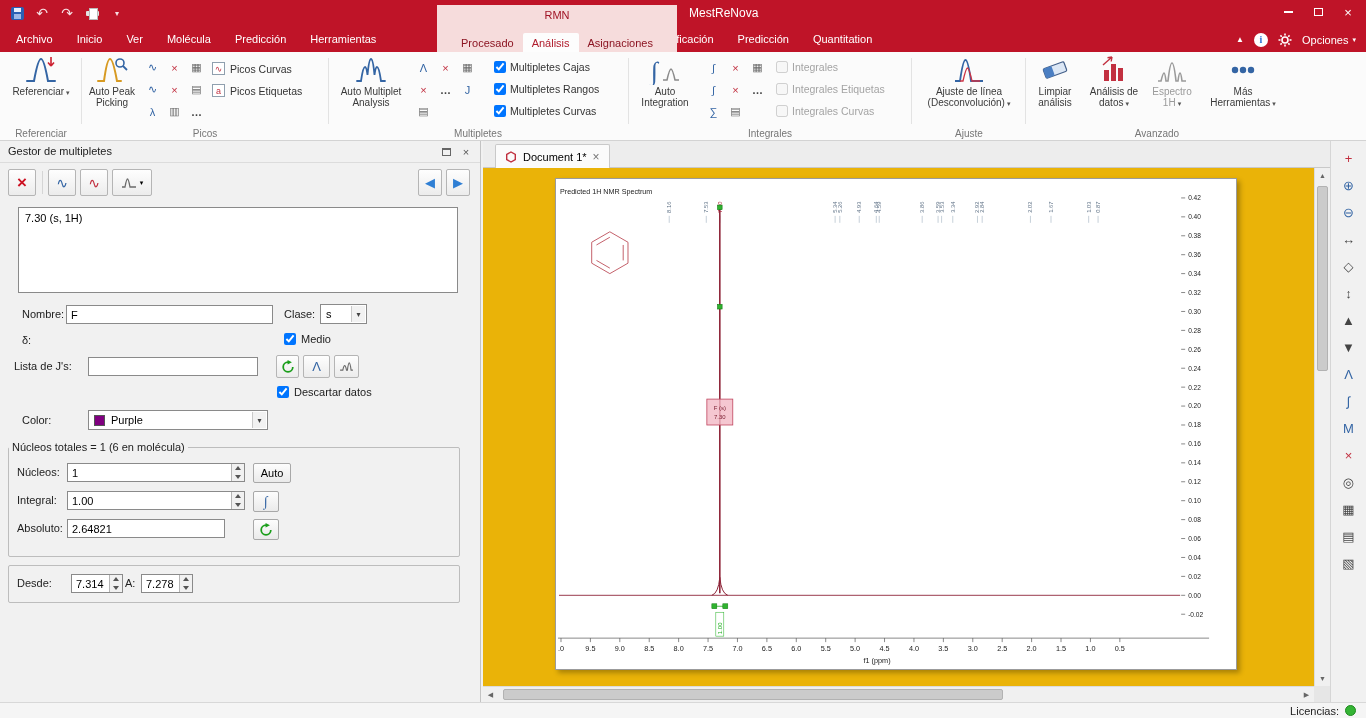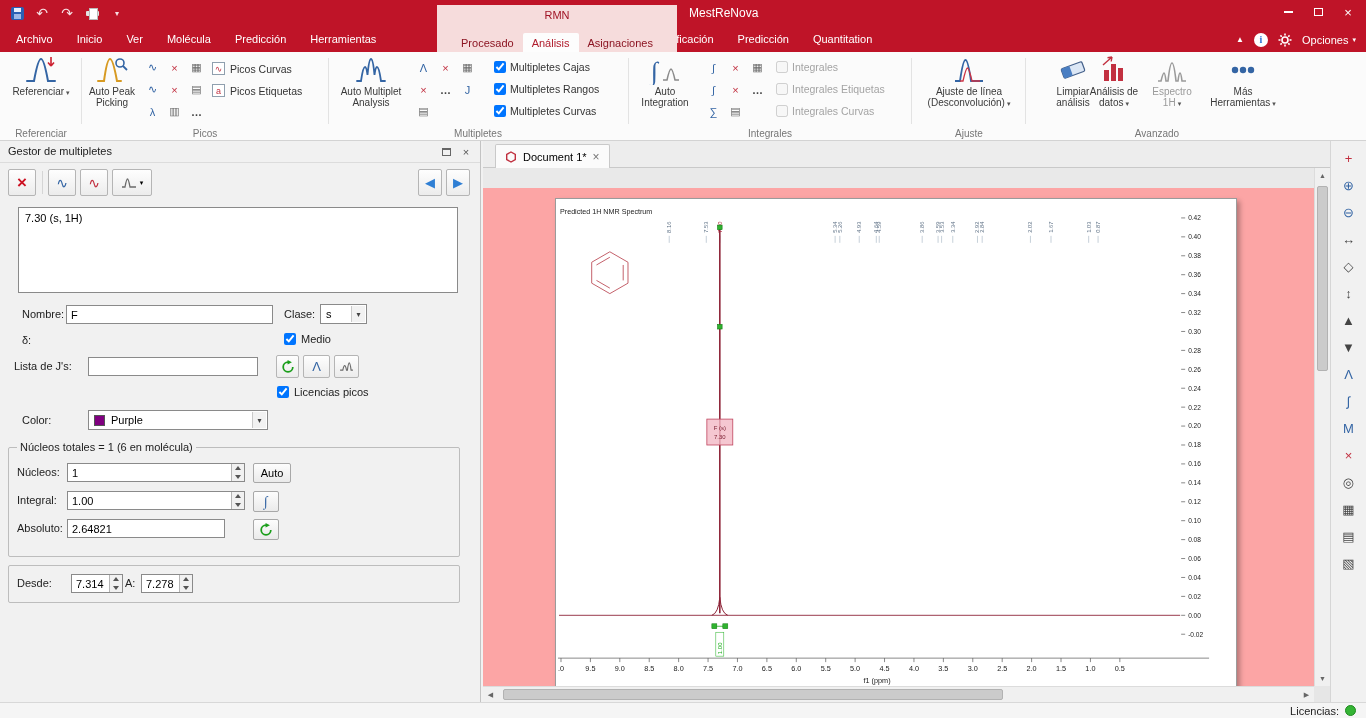--- a/index.html
+++ b/index.html
@@ -79,29 +79,29 @@
   .sparr{position:absolute;right:1px;top:1px;bottom:1px;width:13px;background:#f1f1f1;border-left:1px solid #b5b5b5;display:flex;flex-direction:column;}
   .sparr div{flex:1;display:flex;align-items:center;justify-content:center;}
   .tri-up{width:0;height:0;border-left:3px solid transparent;border-right:3px solid transparent;border-bottom:4px solid #555;}
   .tri-dn{width:0;height:0;border-left:3px solid transparent;border-right:3px solid transparent;border-top:4px solid #555;}
   .sel{position:absolute;height:20px;border:1px solid #8a8a8a;background:#fff;display:flex;align-items:center;padding:0 18px 0 5px;cursor:default;}
   .sarr{position:absolute;right:1px;top:1px;bottom:1px;width:14px;display:flex;align-items:center;justify-content:center;font-size:8px;color:#444;border-left:1px solid #c9c9c9;background:#f2f2f2;}
   .swatch{width:11px;height:11px;margin-right:6px;border:1px solid #555;flex:none;}
   .cbrow{position:absolute;display:flex;align-items:center;gap:5px;color:#222;}
   .cbrow input{width:12px;height:12px;margin:0;}
   .gbox{position:absolute;border:1px solid #bdbdbd;border-radius:2px;}
-  .gbox legend{font-size:11px;color:#222;margin-left:8px;padding:0 3px;}
+  .gbox legend{font-size:11px;color:#222;margin-left:0;padding:0 3px;}
   .pbtn2{position:absolute;border:1px solid #a8a8a8;background:linear-gradient(#fdfdfd,#eaeaea);border-radius:2px;font-size:11px;display:flex;align-items:center;justify-content:center;cursor:default;}
 
   
   .docarea{position:absolute;left:483px;top:141px;width:847px;height:561px;background:#e9e9e9;}
   .tabbar{position:absolute;top:0;left:0;right:0;height:27px;background:#ededed;border-bottom:1px solid #c9c9c9;}
   .doctab{position:absolute;left:12px;top:3px;height:24px;background:#fbfbfb;border:1px solid #c9c9c9;border-bottom:none;display:flex;align-items:center;gap:6px;padding:0 9px;border-radius:2px 2px 0 0;}
   .tabclose{color:#777;font-size:12px;}
-  .canvas{position:absolute;top:27px;left:0;right:16px;bottom:16px;background:#fca5a5;overflow:hidden;margin-top:20px;}
+  .canvas{position:absolute;top:27px;left:0;right:16px;bottom:16px;background:#eab308;overflow:hidden;}
   .page{position:absolute;left:72px;top:10px;width:682px;height:492px;background:#fff;border:1px solid #9b9b9b;box-shadow:3px 3px 5px rgba(0,0,0,.28);}
   #spectrum{position:absolute;inset:0;width:100%;height:100%;}
   .vscroll{position:absolute;top:27px;right:0;width:16px;bottom:16px;background:#f0f0f0;border-left:1px solid #dcdcdc;}
   .sv{position:absolute;left:0;right:0;height:15px;display:flex;align-items:center;justify-content:center;font-size:7px;color:#666;}
   .vthumb{position:absolute;left:2px;right:2px;top:18px;height:185px;background:#cbcbcb;border:1px solid #b2b2b2;border-radius:2px;}
   .hscroll{position:absolute;left:0;right:16px;bottom:0;height:16px;background:#f0f0f0;border-top:1px solid #dcdcdc;}
   .sh{position:absolute;top:0;bottom:0;width:15px;display:flex;align-items:center;justify-content:center;font-size:7px;color:#666;}
   .hthumb{position:absolute;top:2px;bottom:2px;left:20px;width:500px;background:#cbcbcb;border:1px solid #b2b2b2;border-radius:2px;}
   .scorner{position:absolute;right:0;bottom:0;width:16px;height:16px;background:#e6e6e6;}
 
@@ -310,21 +310,21 @@
             <path d="M2 26 h5 Q10 5 12.5 5 q2.5 0 5.5 21 h12" fill="none" stroke="#3465a4" stroke-width="1.8"></path>
             <path d="M7 26 h3 q3 -13 4.5 -13 q1.5 0 4.5 13 h8" fill="none" stroke="#cc3344" stroke-width="1.3"></path>
           </svg>
         <div class="blabel"><span>Ajuste de línea (Desconvolución)</span><span class="dar">▾</span></div>
       </div>
       <div class="glabel">Ajuste</div>
     </div>
     <div class="rsep" style="left:1025px"></div>
 
     <div class="rgroup" style="left:1029px;width:256px">
-      <div class="bigbtn" style="left:19px;width:50px">
+      <div class="bigbtn" style="left:1px;width:50px">
         <svg class="bicon" viewBox="0 0 32 30">
             <g transform="rotate(-20 16 15)">
               <rect x="5" y="10" width="22" height="10" rx="1.5" fill="#dce7f5" stroke="#44608a" stroke-width="1.2"></rect>
               <rect x="5" y="10" width="9" height="10" rx="1.5" fill="#4a7ec2"></rect>
             </g>
           </svg>
         <div class="blabel">Limpiar análisis</div>
       </div>
       <div class="bigbtn" style="left:57px;width:56px">
         <svg class="bicon" viewBox="0 0 32 30">
@@ -415,21 +415,21 @@
         <span style="color:#3465a4;font-size:13px">Λ</span>
       </div>
     <div class="pbtn" style="left:334px;top:214px;width:25px;height:23px">
       <svg width="15" height="11" viewBox="0 0 16 12">
           <path d="M1 10 h3 q1 -5 2 -5 q1 0 2 5 h1 q1 -8 2 -8 q1 0 2 8 h2" fill="none" stroke="#6a6a6a" stroke-width="1.2"></path>
         </svg>
     </div>
 
     <div class="cbrow" style="left:277px;top:245px">
       <input type="checkbox" checked="" style="">
-      <span>Licencias picos</span>
+      <span>Descartar datos</span>
     </div>
 
     <span class="flabel" style="left:22px;top:273px">Color:</span>
     <div class="sel" style="left:88px;top:269px;width:180px">
       <span class="swatch" style="background:#800080"></span>
       <span>Purple</span>
       <span class="sarr">▾</span>
     </div>
 
     <fieldset class="gbox" style="left:8px;top:300px;width:452px;height:116px">

